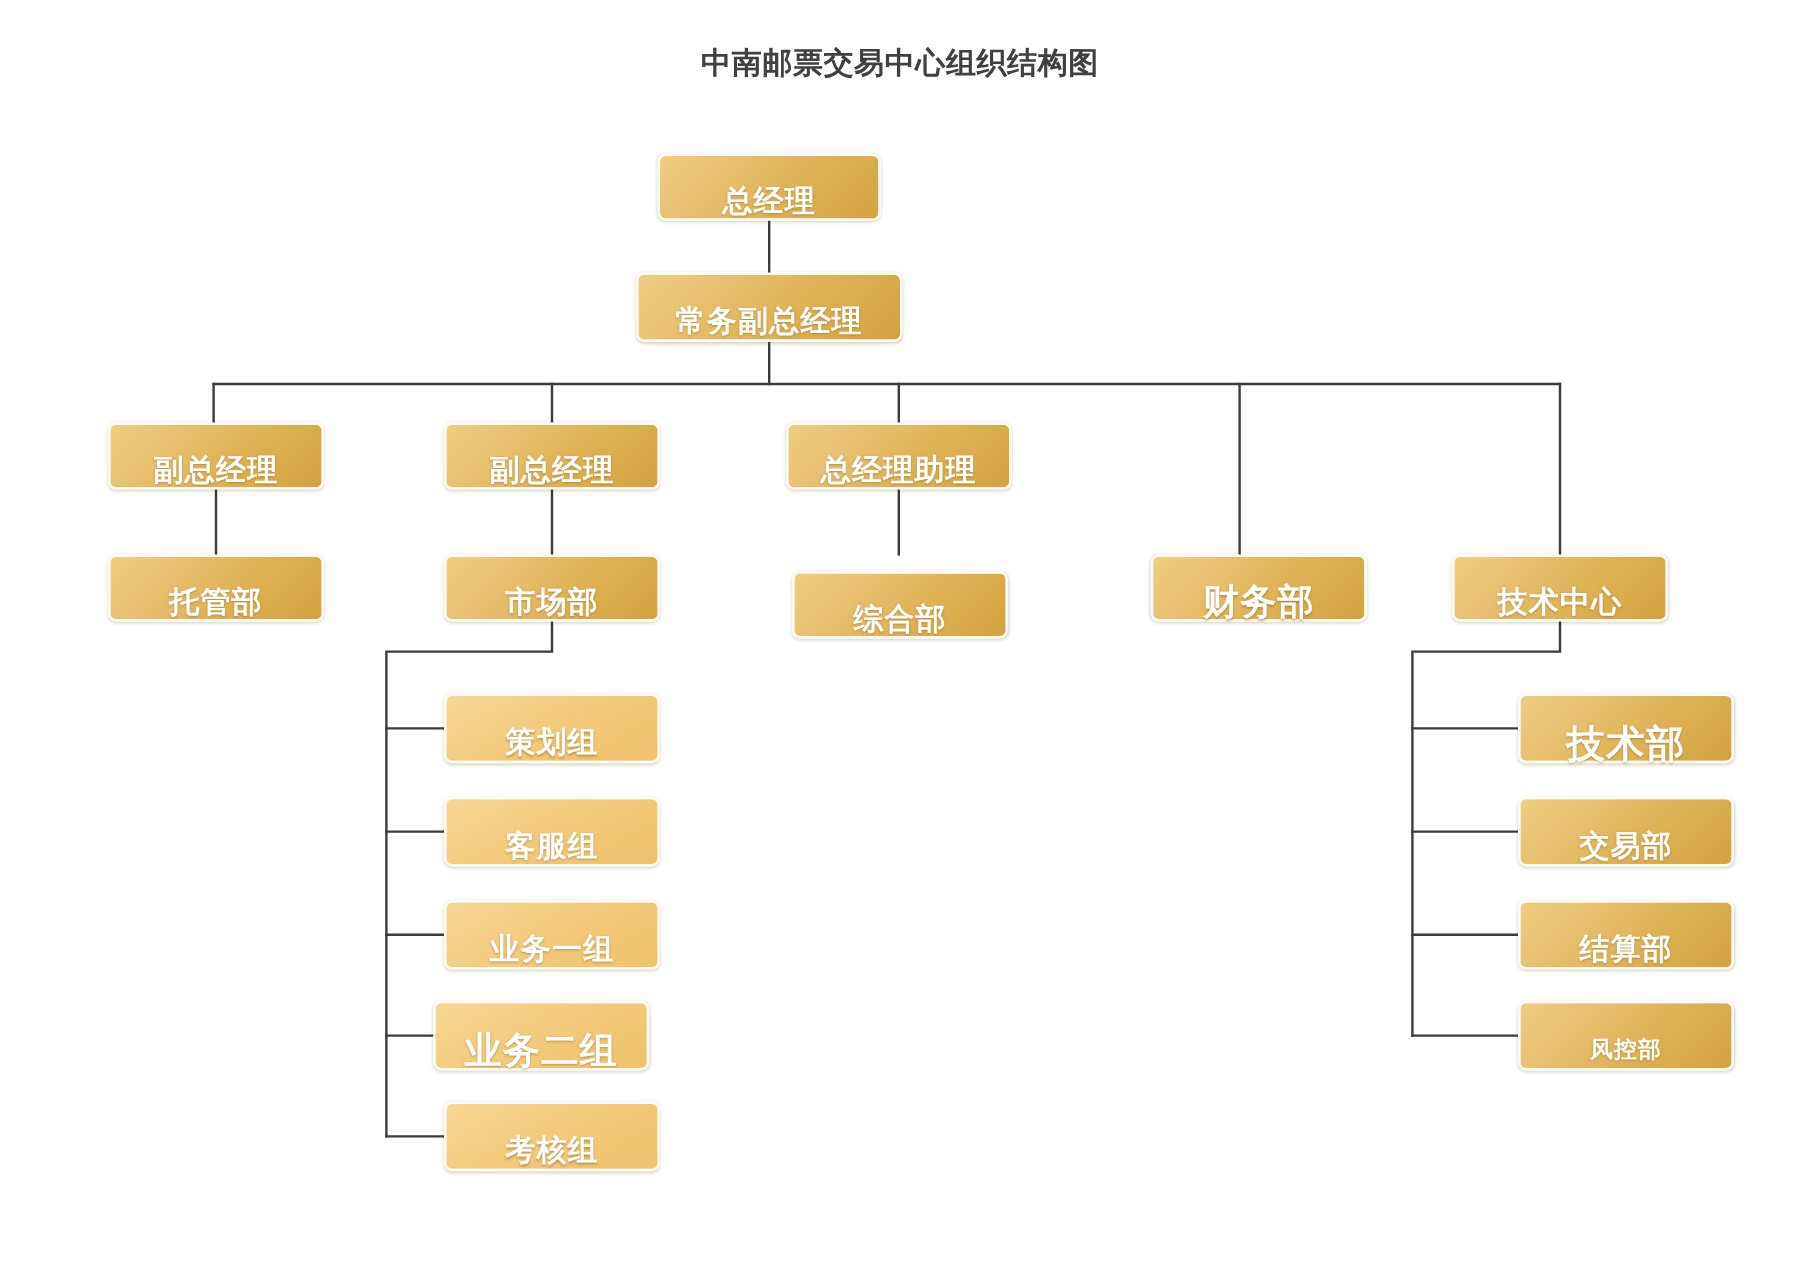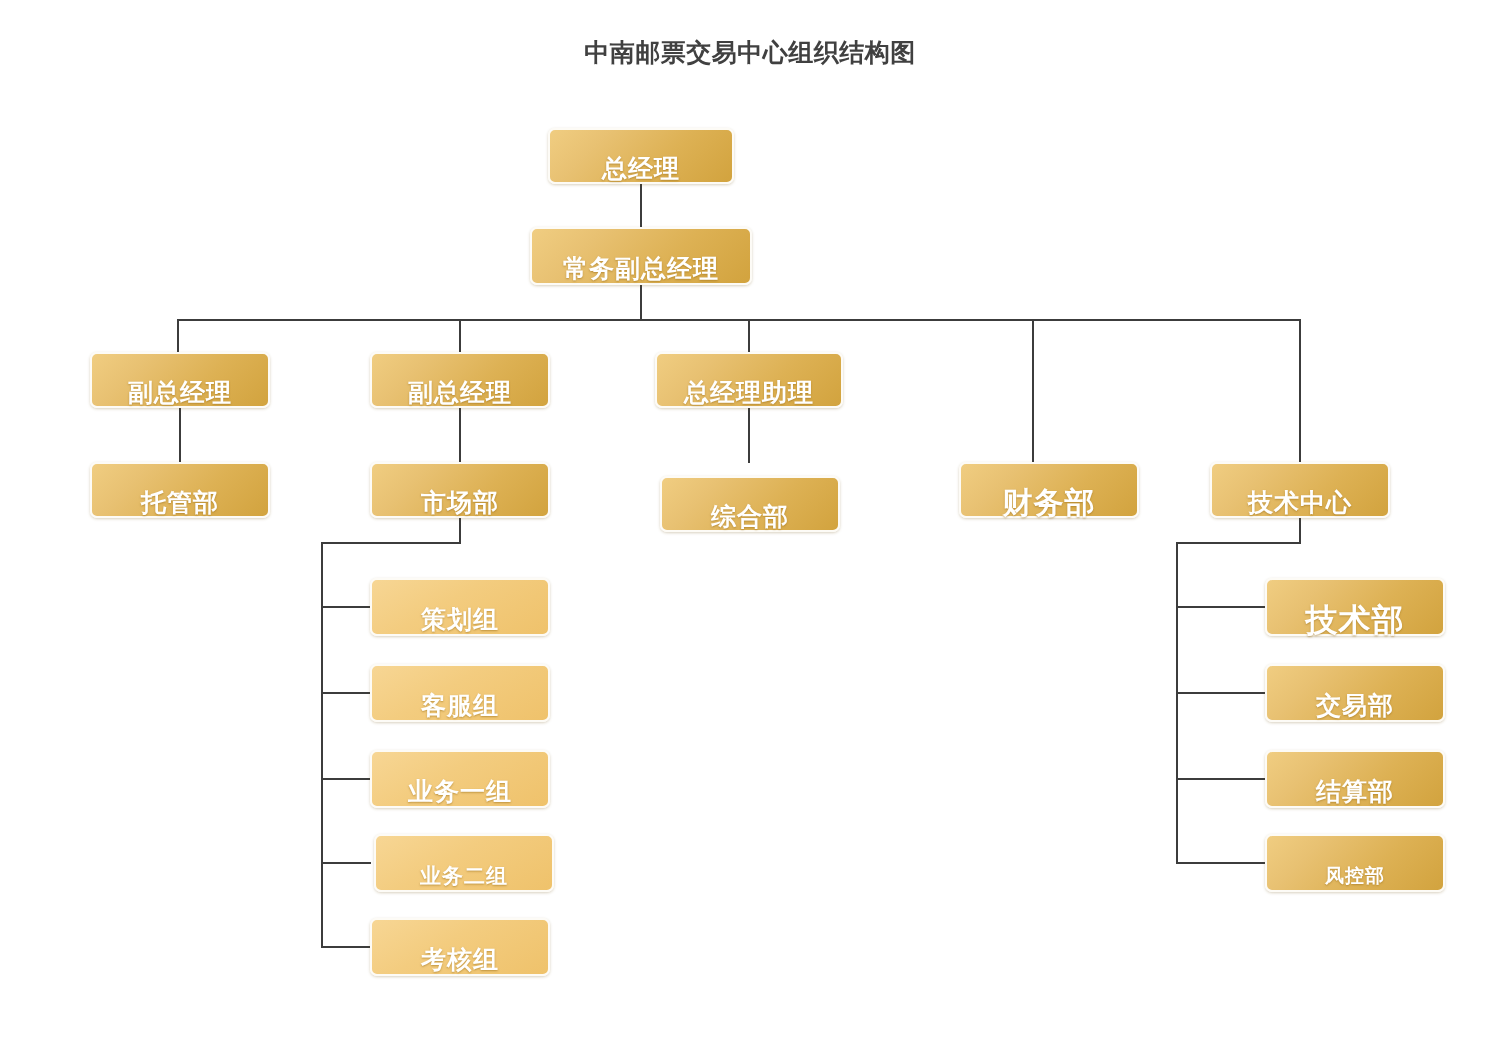--- a/index.html
+++ b/index.html
@@ -136,21 +136,21 @@
       </div>
       <div class="node tone-light" style="left: 370px; top: 578px; width: 180px; height: 58px; font-size: 25px;">
         <span class="node-label">策划组</span>
       </div>
       <div class="node tone-light" style="left: 370px; top: 664px; width: 180px; height: 58px; font-size: 25px;">
         <span class="node-label">客服组</span>
       </div>
       <div class="node tone-light" style="left: 370px; top: 750px; width: 180px; height: 58px; font-size: 25px;">
         <span class="node-label">业务一组</span>
       </div>
-      <div class="node tone-light" style="left: 374px; top: 834px; width: 180px; height: 58px; font-size: 21px;">
+      <div class="node tone-light" style="left: 361px; top: 834px; width: 180px; height: 58px; font-size: 31px;">
         <span class="node-label">业务二组</span>
       </div>
       <div class="node tone-light" style="left: 370px; top: 918px; width: 180px; height: 58px; font-size: 25px;">
         <span class="node-label">考核组</span>
       </div>
       <div class="node tone-deep" style="left: 1265px; top: 578px; width: 180px; height: 58px; font-size: 32px;">
         <span class="node-label">技术部</span>
       </div>
       <div class="node tone-deep" style="left: 1265px; top: 664px; width: 180px; height: 58px; font-size: 25px;">
         <span class="node-label">交易部</span>

